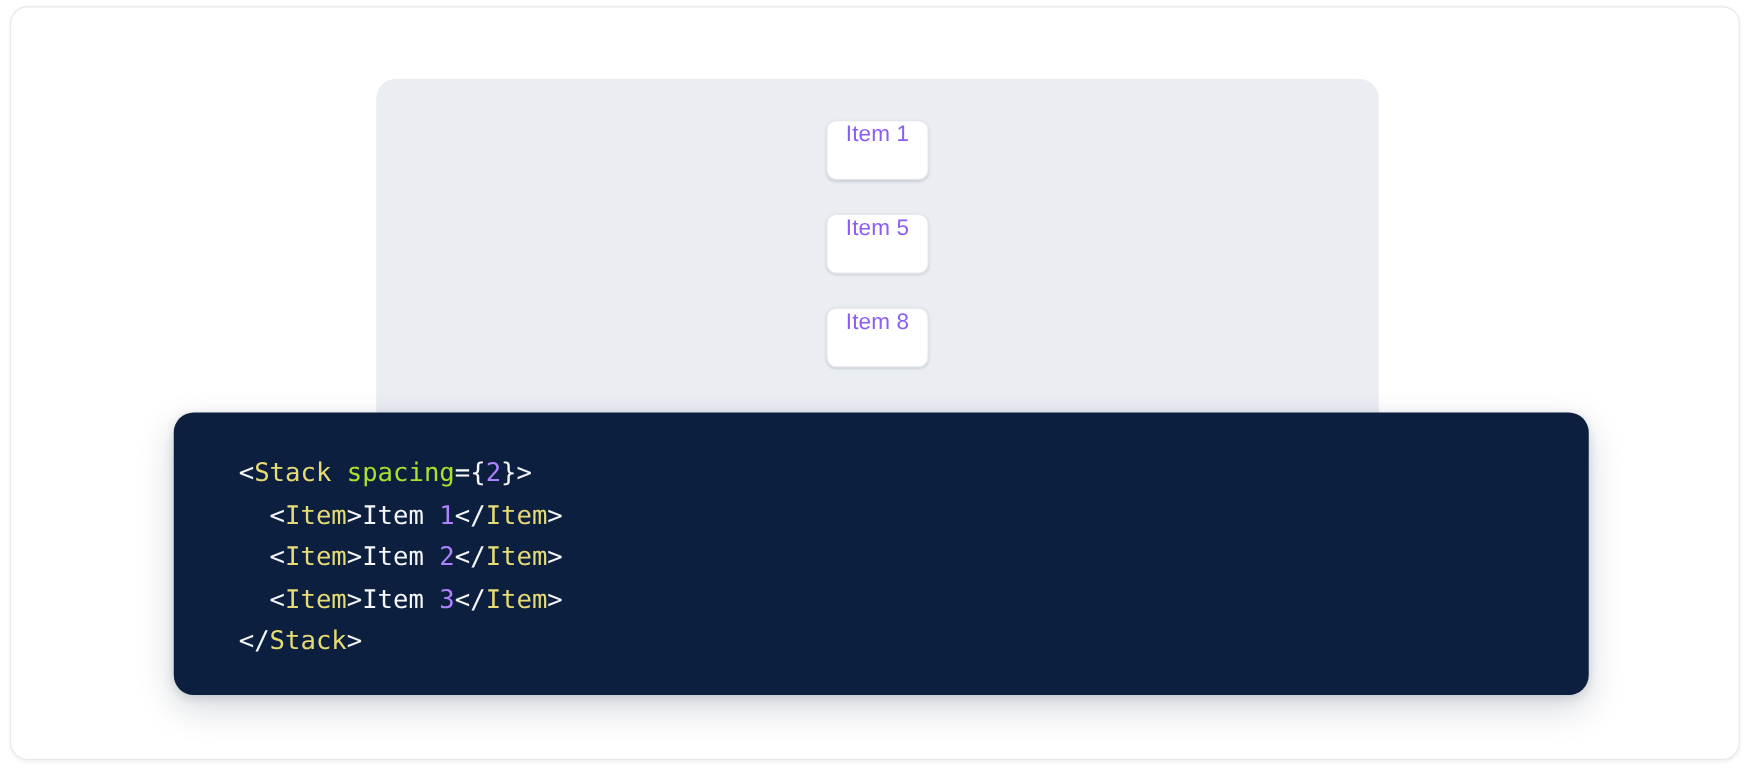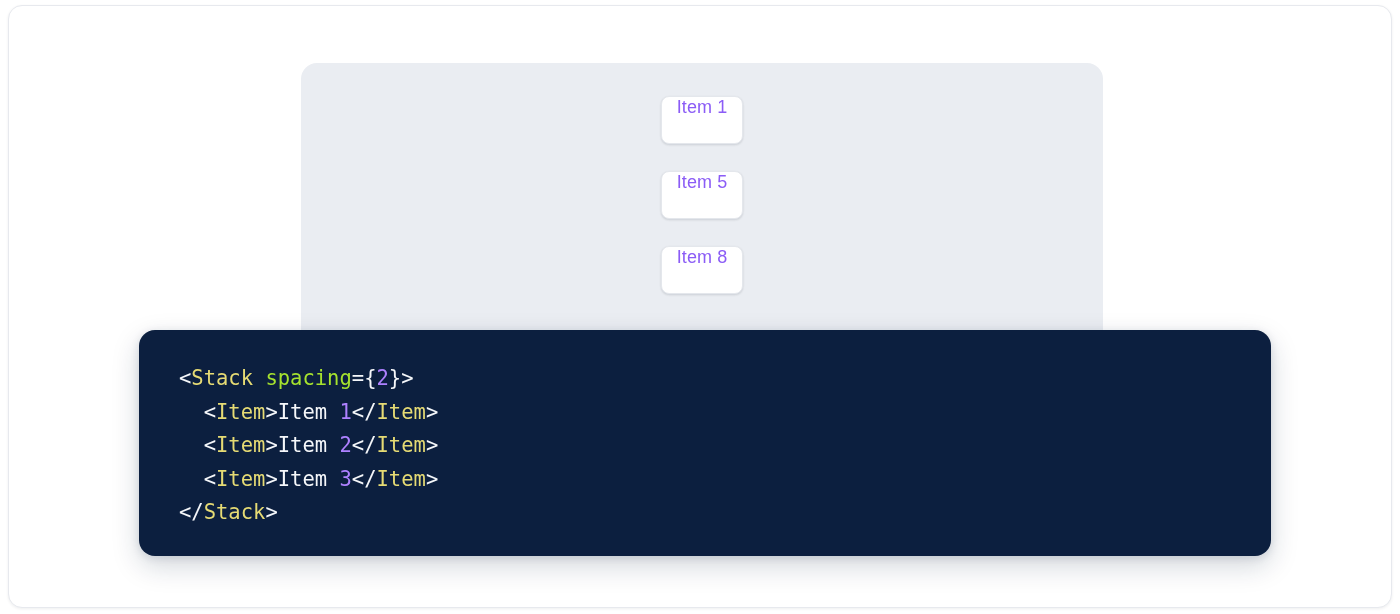--- a/index.html
+++ b/index.html
@@ -77,20 +77,21 @@
     padding: 32px 0 0 40px;
   }
 
   #code-content {
     font-family: "DejaVu Sans Mono", "Liberation Mono", monospace;
     font-size: 20.5px;
     line-height: 33.6px;
     white-space: pre;
     color: #f5f7fa;
     letter-spacing: 0px;
+    margin-left: 12px;
   }
 
   .code-line { display: block; height: 33.6px; }
 
   .tok-punct { color: #f5f7fa; }
   .tok-tag   { color: #e6db74; }
   .tok-attr  { color: #a6e22e; }
   .tok-num   { color: #ae81ff; }
   .tok-text  { color: #f5f7fa; }
 </style>

